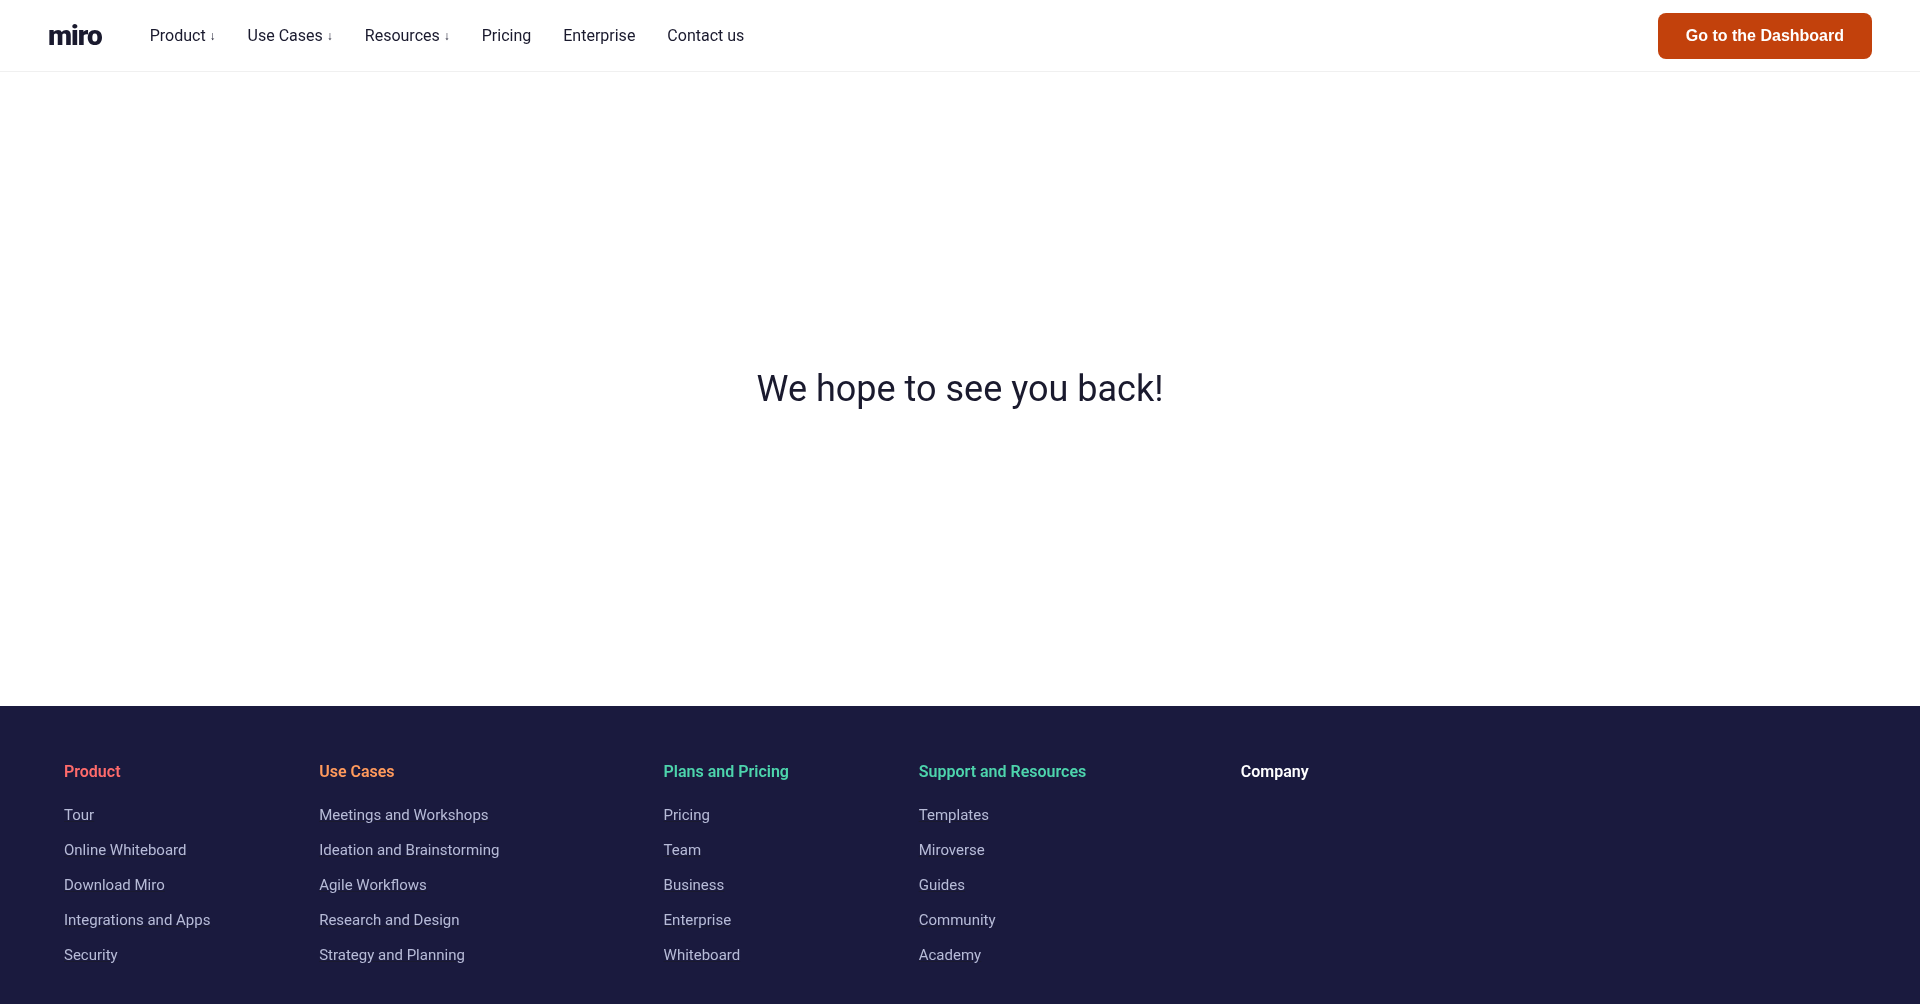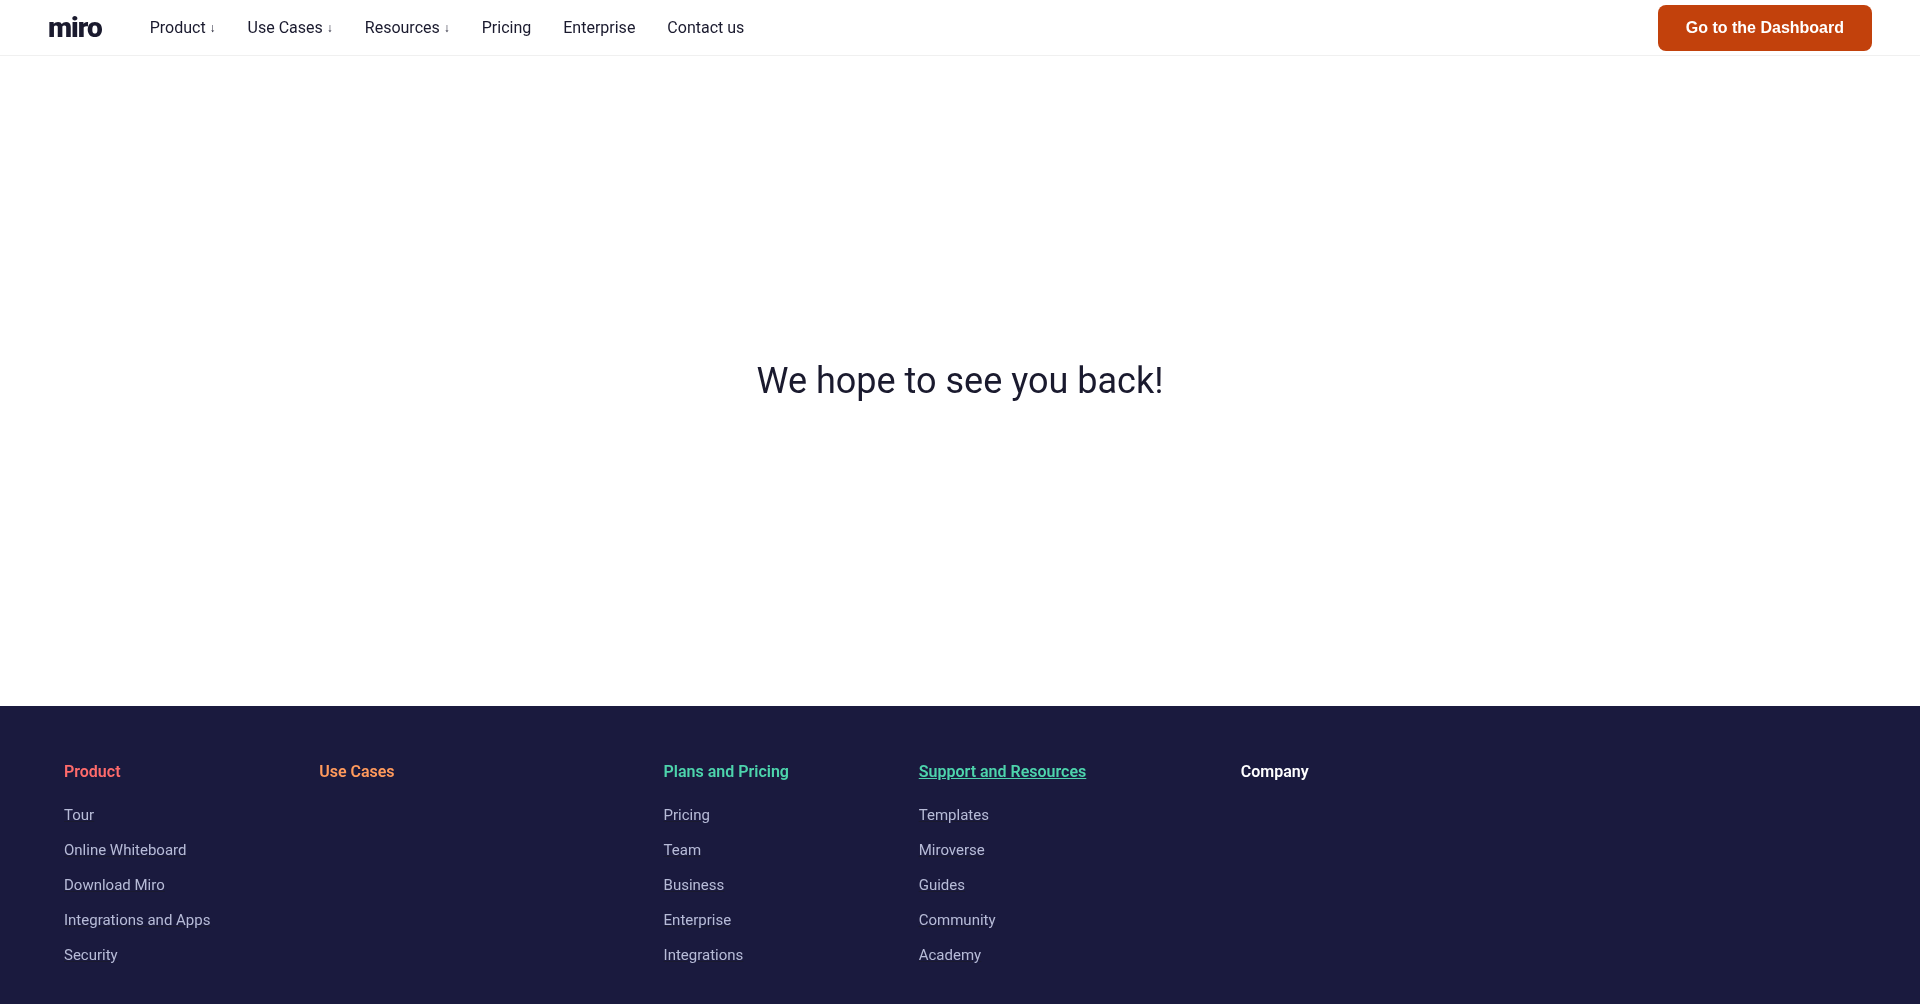--- a/index.html
+++ b/index.html
@@ -16,21 +16,21 @@
       display: flex;
       flex-direction: column;
     }
 
     
     header {
       display: flex;
       align-items: center;
       justify-content: space-between;
       padding: 0 48px;
-      height: 56px;
+      height: 72px;
       border-bottom: 1px solid #f0f0f0;
       background: #ffffff;
     }
 
     .header-left {
       display: flex;
       align-items: center;
       gap: 36px;
     }
 
@@ -139,21 +139,21 @@
       color: #ffffff;
       text-decoration: none;
       font-size: 15px;
       font-weight: 400;
       opacity: 0.9;
     }
 
     .footer-col-title.product { color: #ff6b6b; }
     .footer-col-title.use-cases { color: #ff9a5c; }
     .footer-col-title.plans { color: #4dd4ac; }
-    .footer-col-title.support { color: #4dd4ac; text-decoration: underline; }
+    .footer-col-title.support { color: #4dd4ac; }
     .footer-col-title.company { color: #ffffff; }
 
     .footer-col ul li a {
       color: #c8cde8;
     }
   </style>
 </head>
 <body>
 
 <header>
@@ -186,29 +186,36 @@
         <ul>
           <li><a href="#">Tour</a></li>
           <li><a href="#">Online Whiteboard</a></li>
           <li><a href="#">Download Miro</a></li>
           <li><a href="#">Integrations and Apps</a></li>
           <li><a href="#">Security</a></li>
         </ul>
       </div>
       <div class="footer-col">
         <div class="footer-col-title use-cases">Use Cases</div>
+        <ul>
+          <li><a href="#">Meetings and Workshops</a></li>
+          <li><a href="#">Ideation and Brainstorming</a></li>
+          <li><a href="#">Agile Workflows</a></li>
+          <li><a href="#">Research and Design</a></li>
+          <li><a href="#">Strategy and Planning</a></li>
+        </ul>
       </div>
       <div class="footer-col">
         <div class="footer-col-title plans">Plans and Pricing</div>
         <ul>
           <li><a href="#">Pricing</a></li>
           <li><a href="#">Team</a></li>
           <li><a href="#">Business</a></li>
           <li><a href="#">Enterprise</a></li>
-          <li><a href="#">Integrations</a></li>
+          <li><a href="#">Whiteboard</a></li>
         </ul>
       </div>
       <div class="footer-col">
         <div class="footer-col-title support">Support and Resources</div>
         <ul>
           <li><a href="#">Templates</a></li>
           <li><a href="#">Miroverse</a></li>
           <li><a href="#">Guides</a></li>
           <li><a href="#">Community</a></li>
           <li><a href="#">Academy</a></li>

